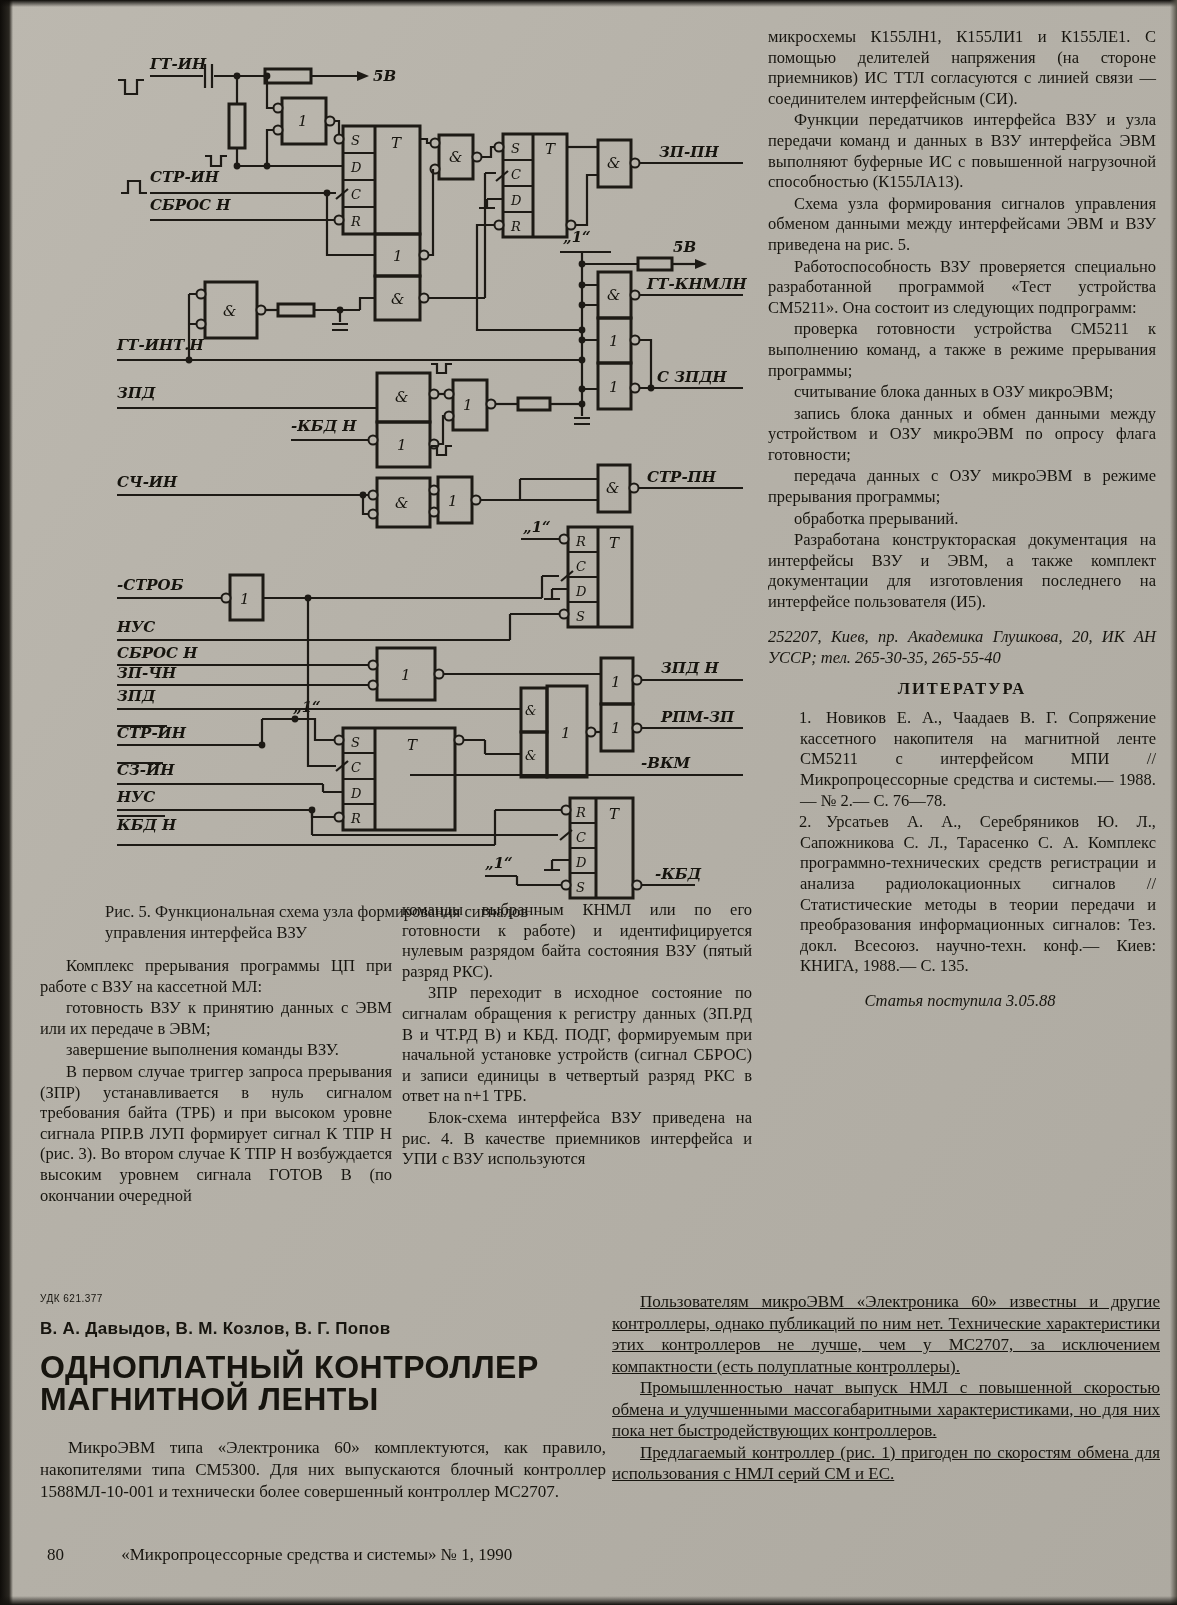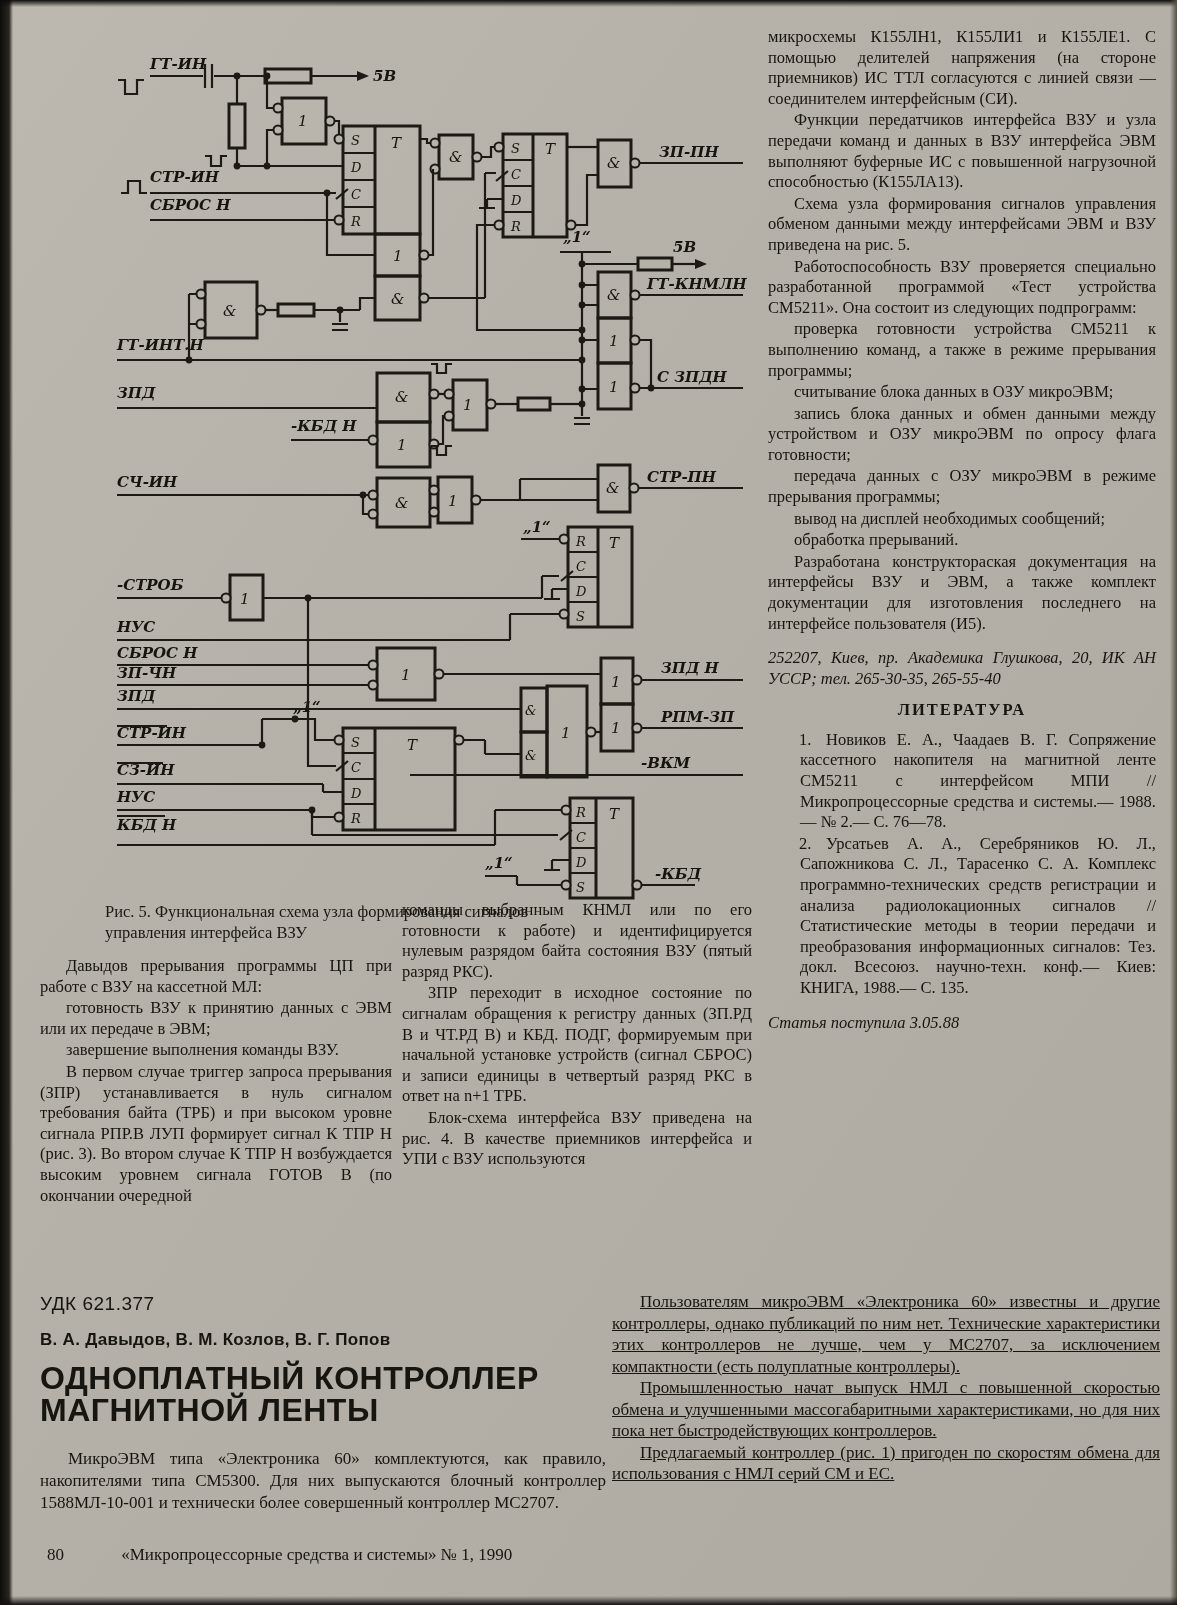--- a/index.html
+++ b/index.html
@@ -20,24 +20,24 @@
            font-size:16.5px;line-height:21px;color:#1a1813;}
 
   #col-right{left:768px;top:27px;width:388px;}
   #col-left{left:40px;top:956px;width:352px;}
   #col-mid{left:402px;top:900px;width:350px;}
 
   .address{font-style:italic;margin-top:13px;line-height:21px;}
   .lit-head{text-align:center;font-weight:bold;letter-spacing:2px;margin:11px 0 9px 0;}
   .ref{position:relative;padding-left:32px;margin:0;}
   .refnum{position:absolute;left:5px;top:0;}
-  .received{font-style:italic;text-align:left;margin-top:14px;padding-right:4px;}
+  .received{font-style:italic;text-align:center;margin-top:14px;padding-right:4px;}
 
   #bottom-left{position:absolute;left:40px;top:1293px;width:566px;}
-  #udk{font-family:"Liberation Sans",sans-serif;font-size:19px;letter-spacing:0.5px;}
+  #udk{font-family:"Liberation Sans",sans-serif;font-size:10px;letter-spacing:0.5px;}
   #authors{font-family:"Liberation Sans",sans-serif;font-size:17px;font-weight:bold;margin-top:15px;letter-spacing:0.3px;}
   #title2{font-family:"Liberation Sans",sans-serif;font-size:32px;font-weight:bold;line-height:32px;margin-top:12px;letter-spacing:0.5px;}
   #lead{margin-top:22px;font-size:17px;line-height:22px;text-align:justify;text-indent:28px;}
 
   #bottom-right{position:absolute;left:612px;top:1291px;width:548px;font-size:17px;line-height:21.5px;text-align:justify;}
   #bottom-right p{margin:0;text-indent:28px;text-decoration:underline;}
 
   #footer{position:absolute;left:47px;top:1545px;width:1080px;font-size:17px;}
   #footer .pn{display:inline-block;width:70px;}
 
@@ -358,42 +358,41 @@
       <path class="w" d="M586,843 H640"></path>
     <text class="sig" x="600" y="837">-КБД</text>
   </svg>
 
   <div id="caption">
     <div>Рис. 5. Функциональная схема узла формирования сигналов</div>
     <div>управления интерфейса ВЗУ</div>
   </div>
 
   <div id="col-left" class="col">
-    <p>Давыдов прерывания программы ЦП при работе с ВЗУ на кассетной МЛ:</p>
+    <p>Комплекс прерывания программы ЦП при работе с ВЗУ на кассетной МЛ:</p>
     <p>готовность ВЗУ к принятию данных с ЭВМ или их передаче в ЭВМ;</p>
     <p>завершение выполнения команды ВЗУ.</p>
     <p>В первом случае триггер запроса прерывания (ЗПР) устанавливается в нуль сигналом требования байта (ТРБ) и при высоком уровне сигнала РПР.В ЛУП формирует сигнал К ТПР Н (рис. 3). Во втором случае К ТПР Н возбуждается высоким уровнем сигнала ГОТОВ В (по окончании очередной</p>
   </div>
 
   <div id="col-mid" class="col">
     <p class="noindent">команды выбранным КНМЛ или по его готовности к работе) и идентифицируется нулевым разрядом байта состояния ВЗУ (пятый разряд РКС).</p>
     <p>ЗПР переходит в исходное состояние по сигналам обращения к регистру данных (ЗП.РД В и ЧТ.РД В) и КБД. ПОДГ, формируемым при начальной установке устройств (сигнал СБРОС) и записи единицы в четвертый разряд РКС в ответ на n+1 ТРБ.</p>
     <p>Блок-схема интерфейса ВЗУ приведена на рис. 4. В качестве приемников интерфейса и УПИ с ВЗУ используются</p>
   </div>
 
   <div id="col-right" class="col">
     <p class="noindent">микросхемы К155ЛН1, К155ЛИ1 и К155ЛЕ1. С помощью делителей напряжения (на стороне приемников) ИС ТТЛ согласуются с линией связи — соединителем интерфейсным (СИ).</p>
     <p>Функции передатчиков интерфейса ВЗУ и узла передачи команд и данных в ВЗУ интерфейса ЭВМ выполняют буферные ИС с повышенной нагрузочной способностью (К155ЛА13).</p>
     <p>Схема узла формирования сигналов управления обменом данными между интерфейсами ЭВМ и ВЗУ приведена на рис. 5.</p>
     <p>Работоспособность ВЗУ проверяется специально разработанной программой «Тест устройства СМ5211». Она состоит из следующих подпрограмм:</p>
     <p>проверка готовности устройства СМ5211 к выполнению команд, а также в режиме прерывания программы;</p>
     <p>считывание блока данных в ОЗУ микроЭВМ;</p>
     <p>запись блока данных и обмен данными между устройством и ОЗУ микроЭВМ по опросу флага готовности;</p>
     <p>передача данных с ОЗУ микроЭВМ в режиме прерывания программы;</p>
-    <p>вывод на дисплей необходимых сообщений;</p>
     <p>обработка прерываний.</p>
     <p>Разработана конструктораская документация на интерфейсы ВЗУ и ЭВМ, а также комплект документации для изготовления последнего на интерфейсе пользователя (И5).</p>
     <div class="address">252207, Киев, пр. Академика Глушкова, 20, ИК АН УССР; тел. 265-30-35, 265-55-40</div>
     <div class="lit-head">ЛИТЕРАТУРА</div>
     <p class="ref">
       <span class="refnum">1.</span>
       <span>Новиков Е. А., Чаадаев В. Г. Сопряжение кассетного накопителя на магнитной ленте СМ5211 с интерфейсом МПИ // Микропроцессорные средства и системы.— 1988.— № 2.— С. 76—78.</span>
     </p>
     <p class="ref">
       <span class="refnum">2.</span>

